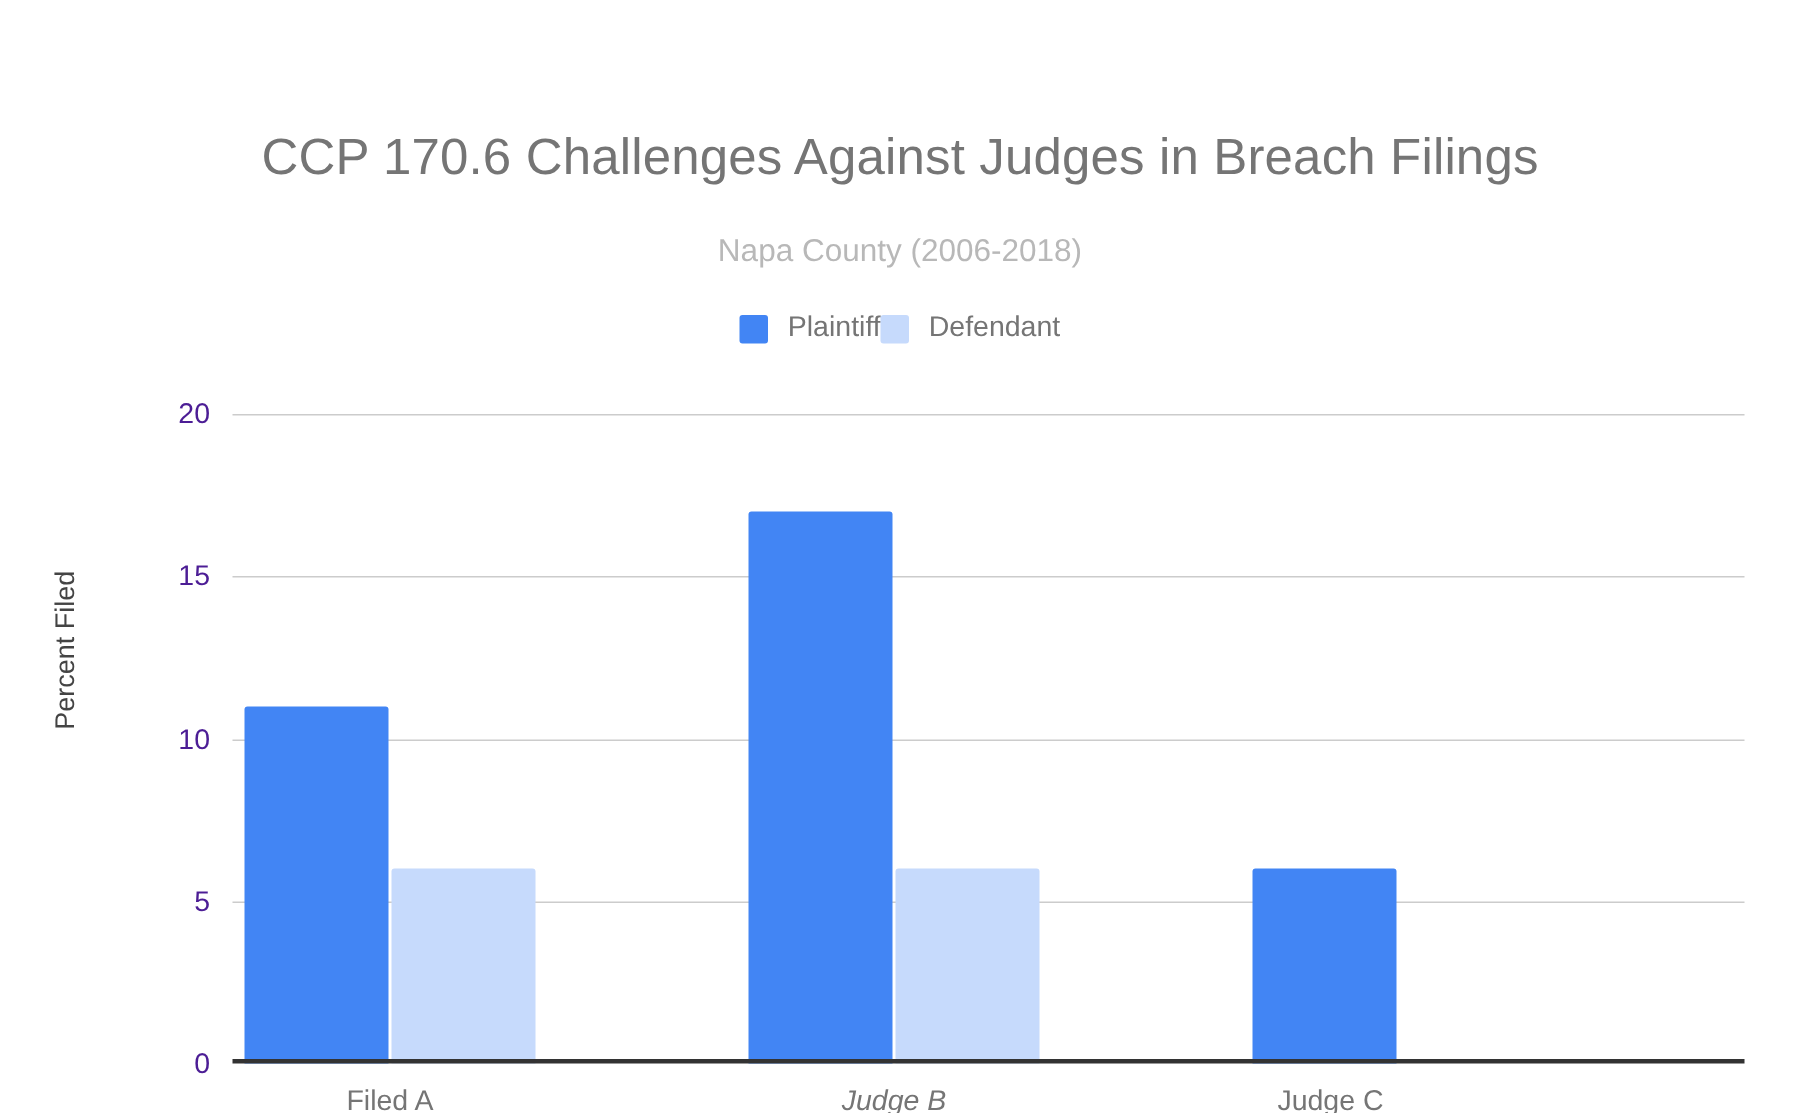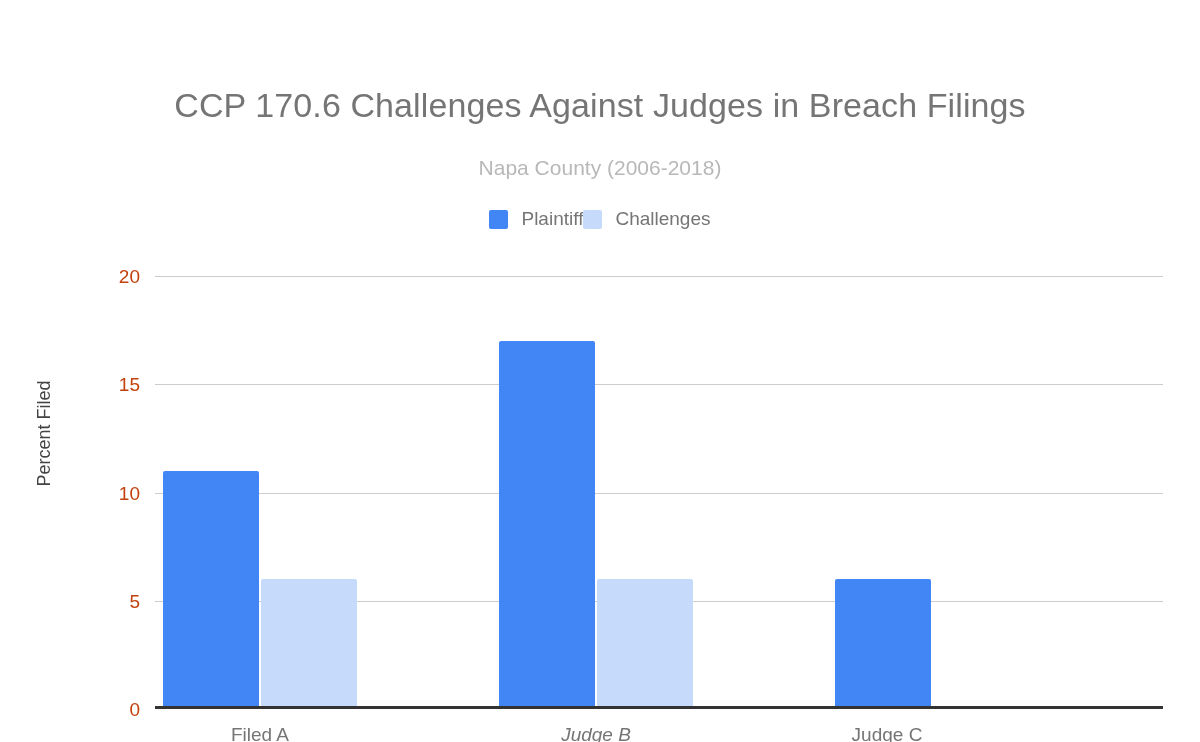--- a/index.html
+++ b/index.html
@@ -96,21 +96,21 @@
     top: 658px;
     width: 1008px;
     height: 3px;
     background: #333333;
   }
   .ytick-label {
     position: absolute;
     width: 60px;
     text-align: right;
     font-size: 19px;
-    color: #c2410c;
+    color: #4c1d95;
     line-height: 1;
   }
   .yaxis-title {
     position: absolute;
     left: 32px;
     top: 0;
     height: 742px;
     width: 24px;
     display: flex;
     align-items: center;
@@ -152,21 +152,21 @@
 
   <div class="chart-subtitle" style="color: rgb(184, 184, 184);">Napa County (2006-2018)</div>
 
   <div class="legend">
     <div class="legend-item">
       <span class="legend-swatch" style="background: rgb(66, 133, 244);"></span>
       <span class="legend-label">Plaintiff</span>
     </div>
     <div class="legend-item">
       <span class="legend-swatch" style="background: rgb(198, 218, 252);"></span>
-      <span class="legend-label">Challenges</span>
+      <span class="legend-label">Defendant</span>
     </div>
   </div>
 
   <div class="yaxis-title">
     <span>Percent Filed</span>
   </div>
 
   <div id="ytick-layer">
       <div class="ytick-label" style="left: 80px; top: 652px;">0</div>
       <div class="ytick-label" style="left: 80px; top: 543.75px;">5</div>

